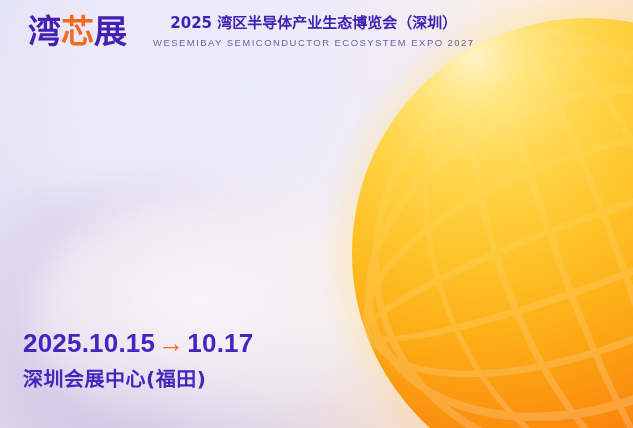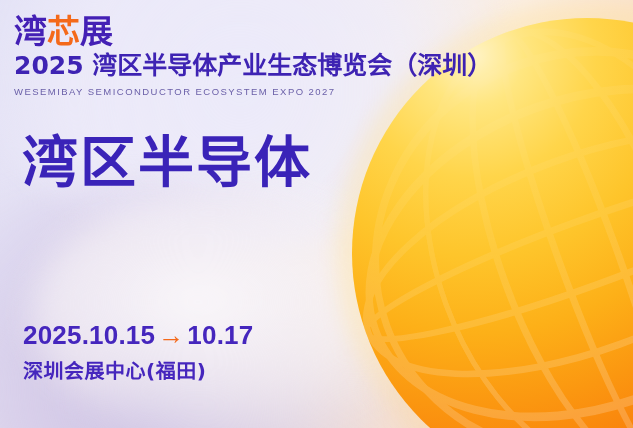--- a/index.html
+++ b/index.html
@@ -118,43 +118,42 @@
     position: absolute;
     inset: 0;
     border-radius: 50%;
     overflow: hidden;
   }
   .sphere-grid svg { display: block; }
 
   
   .header {
     position: absolute;
-    left: 14px;
+    left: 28px;
     top: 13px;
     display: flex;
     align-items: flex-start;
-    gap: 4px;
-    flex-direction: column;
+    gap: 26px;
   }
   .logo-mark {
     font-size: 33px;
     line-height: 1;
     font-weight: 700;
     color: #4420b5;
     letter-spacing: 0px;
     font-family: "DejaVu Sans", "Liberation Sans", sans-serif;
     position: relative;
     top: 2px;
     white-space: nowrap;
   }
   .logo-mark .accent { color: #f4691a; }
 
   .header-text { padding-top: 2px; }
   .header-title {
-    font-size: 25px;
+    font-size: 15px;
     line-height: 1.15;
     font-weight: 700;
     color: #3e23b3;
     white-space: nowrap;
     font-family: "DejaVu Sans", "Liberation Sans", sans-serif;
     text-align: center;
   }
   .header-sub {
     margin-top: 6px;
     font-size: 9.5px;
@@ -176,21 +175,21 @@
     line-height: 1.32;
     letter-spacing: 2px;
     font-family: "DejaVu Sans", "Liberation Sans", sans-serif;
   }
   .hero div { white-space: nowrap; }
 
   
   .info {
     position: absolute;
     left: 23px;
-    top: 320px;
+    top: 328px;
     color: #4526bd;
   }
   .info-date {
     font-size: 26px;
     line-height: 1.18;
     font-weight: 700;
     letter-spacing: 0.2px;
     white-space: nowrap;
     font-family: "Liberation Sans", sans-serif;
   }
@@ -260,21 +259,20 @@
   <div class="header">
     <div class="logo-mark"><span>湾</span><span class="accent">芯</span><span>展</span></div>
 
     <div class="header-text">
       <div class="header-title">2025 湾区半导体产业生态博览会（深圳）</div>
       <div class="header-sub">WESEMIBAY SEMICONDUCTOR ECOSYSTEM EXPO  2027</div>
     </div>
   </div>
 
   <div class="hero">
-    <div>湾区半导体</div>
   </div>
 
   <div class="info">
     <div class="info-date"><span>2025.10.15</span><span class="arrow">→</span><span>10.17</span></div>
     <div class="info-venue">深圳会展中心(福田)</div>
   </div>
 
 </div>
 
 </body></html>

